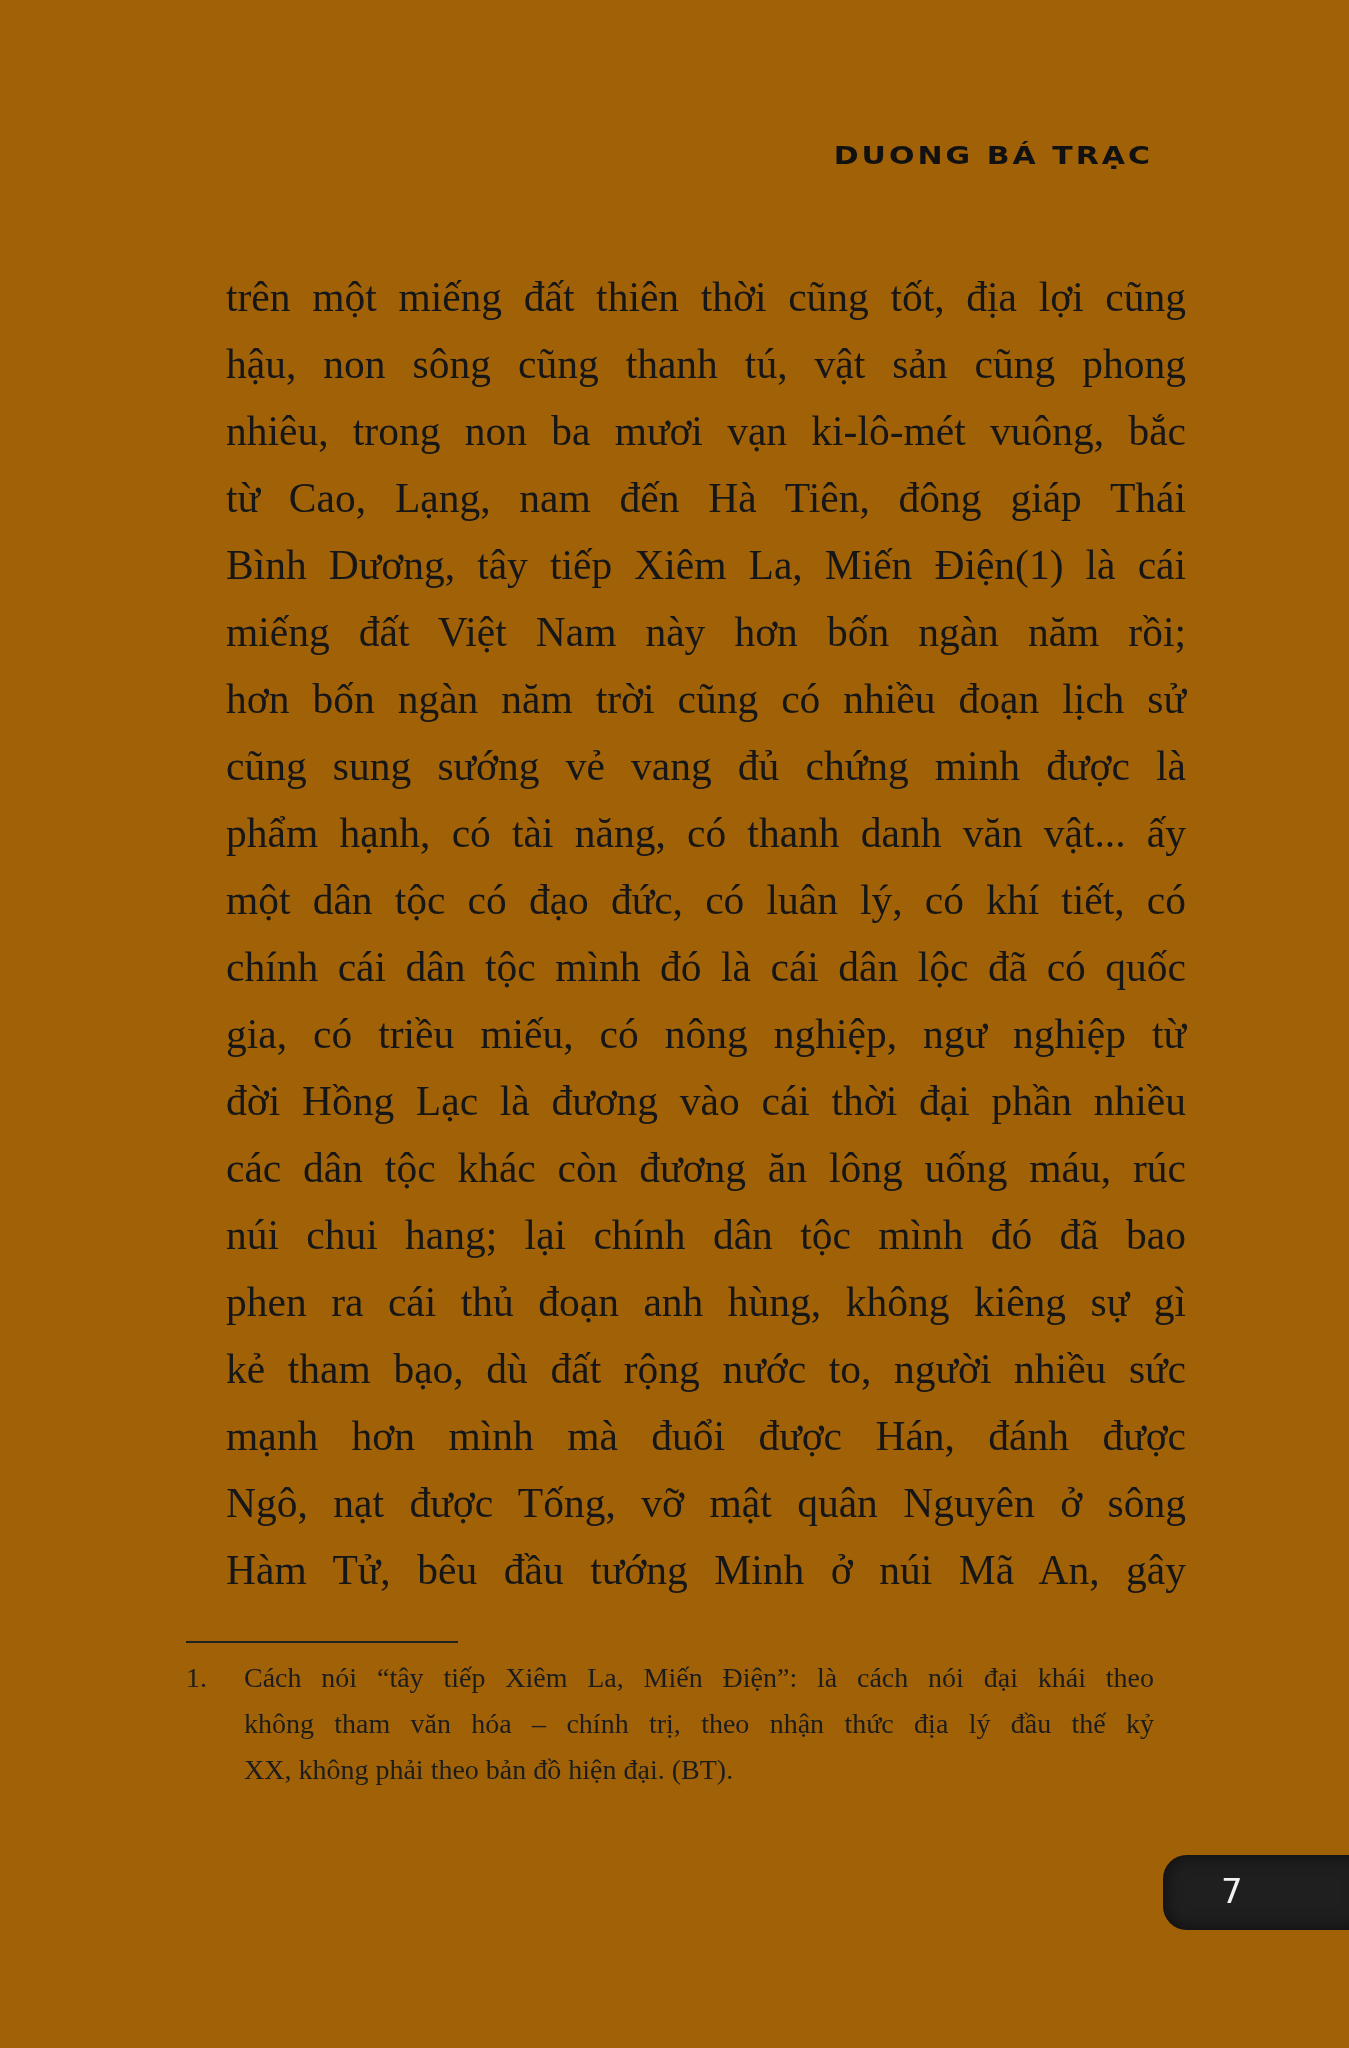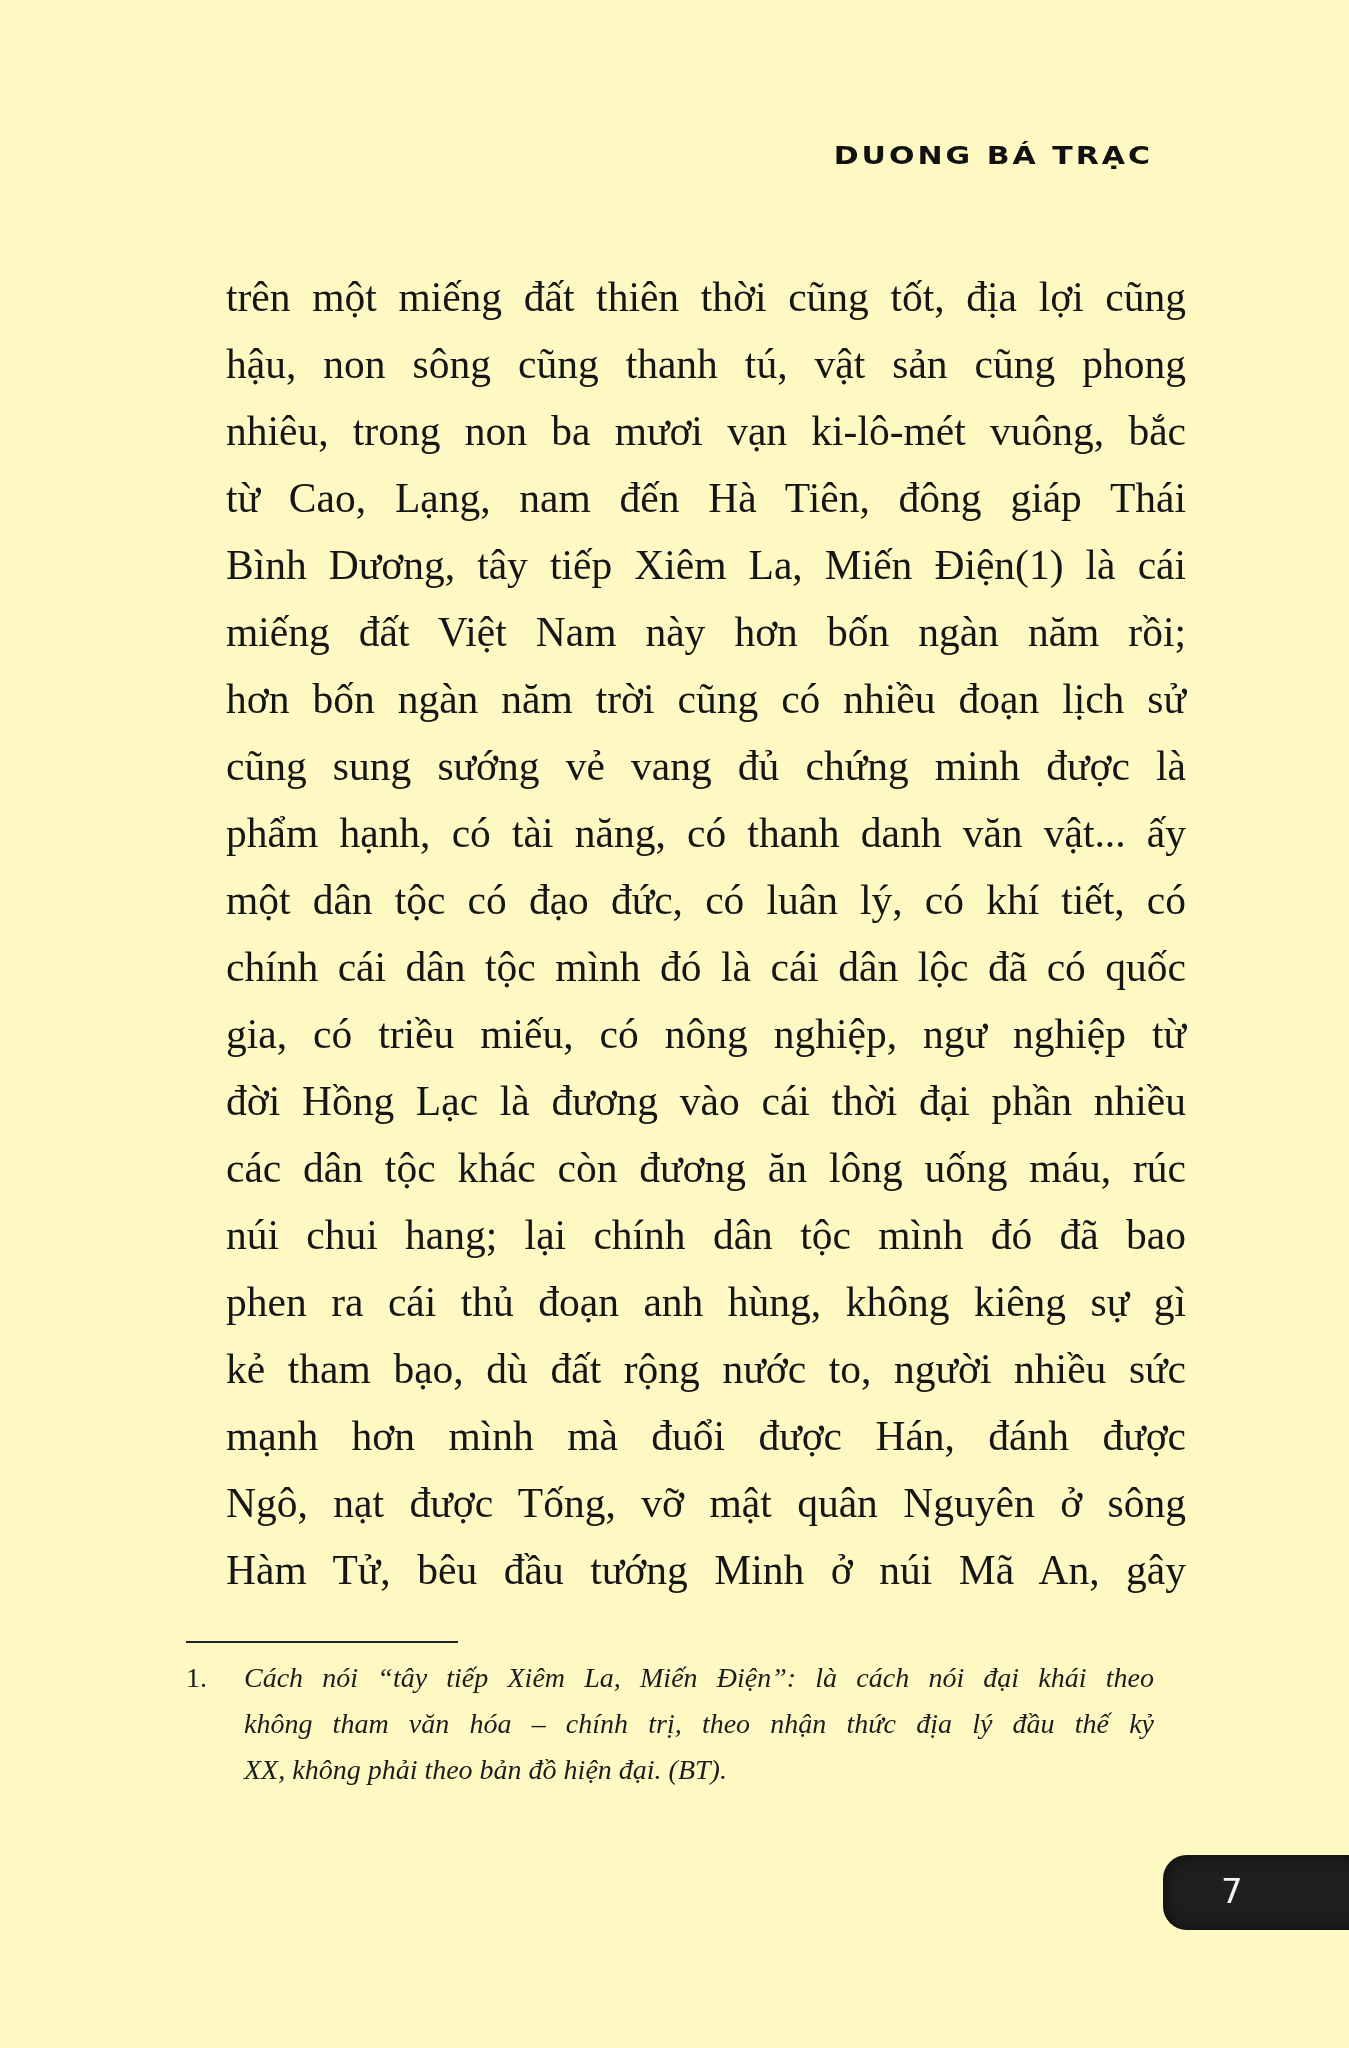--- a/index.html
+++ b/index.html
@@ -11,21 +11,21 @@
       width: 1349px;
       height: 2048px;
       position: relative;
       overflow: hidden;
       font-family: "Liberation Serif", "DejaVu Serif", serif;
       color: #1a1a1a;
     }
     .page {
       position: absolute;
       inset: 0;
-      background: #fef9c3;
+      background: #a16207;
     }
     .running-head {
       position: absolute;
       top: 140px;
       right: 196px;
       font-family: "DejaVu Sans", sans-serif;
       font-weight: 900;
       font-size: 30px;
       letter-spacing: 3px;
       color: #111;
@@ -73,21 +73,20 @@
       width: 58px;
       flex: 0 0 58px;
     }
     .fn-body {
       flex: 1;
     }
     .fn-line {
       display: block;
       white-space: nowrap;
       height: 46px;
-      font-style: italic;
     }
     .fn-line.justify {
       text-align: justify;
       text-align-last: justify;
     }
     .page-tab {
       position: absolute;
       top: 1855px;
       left: 1163px;
       width: 200px;

